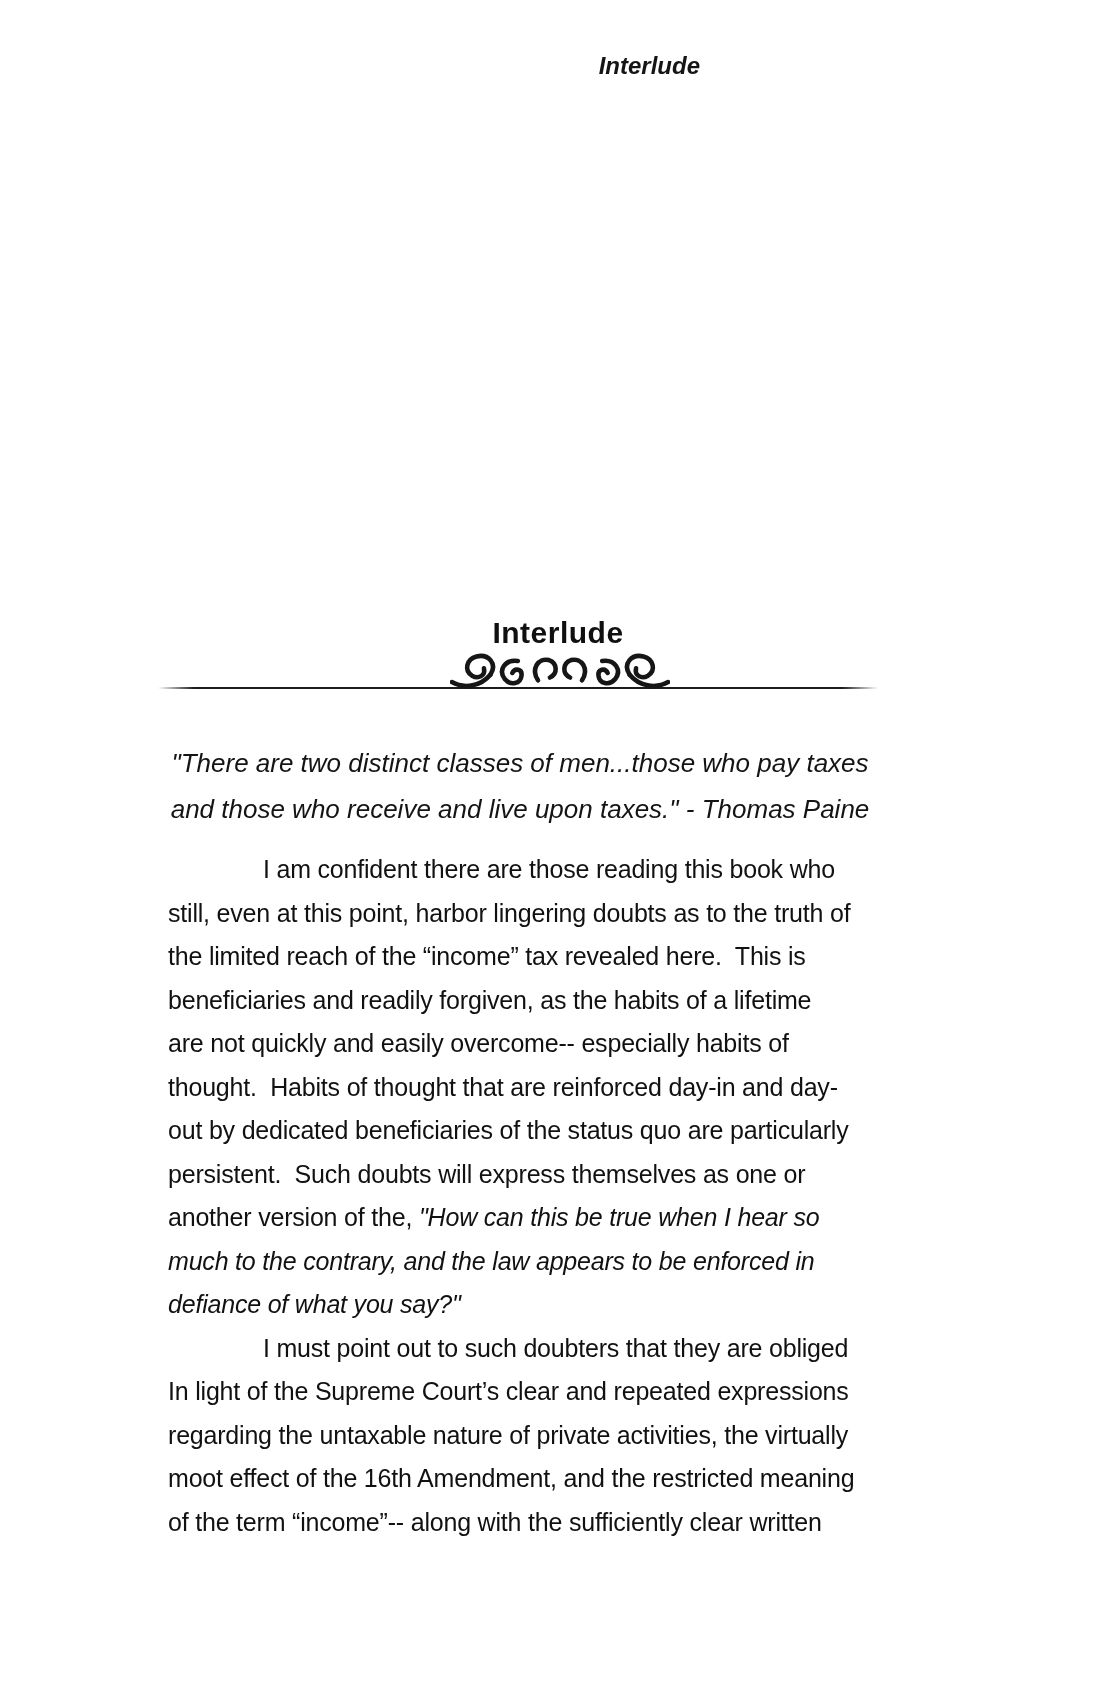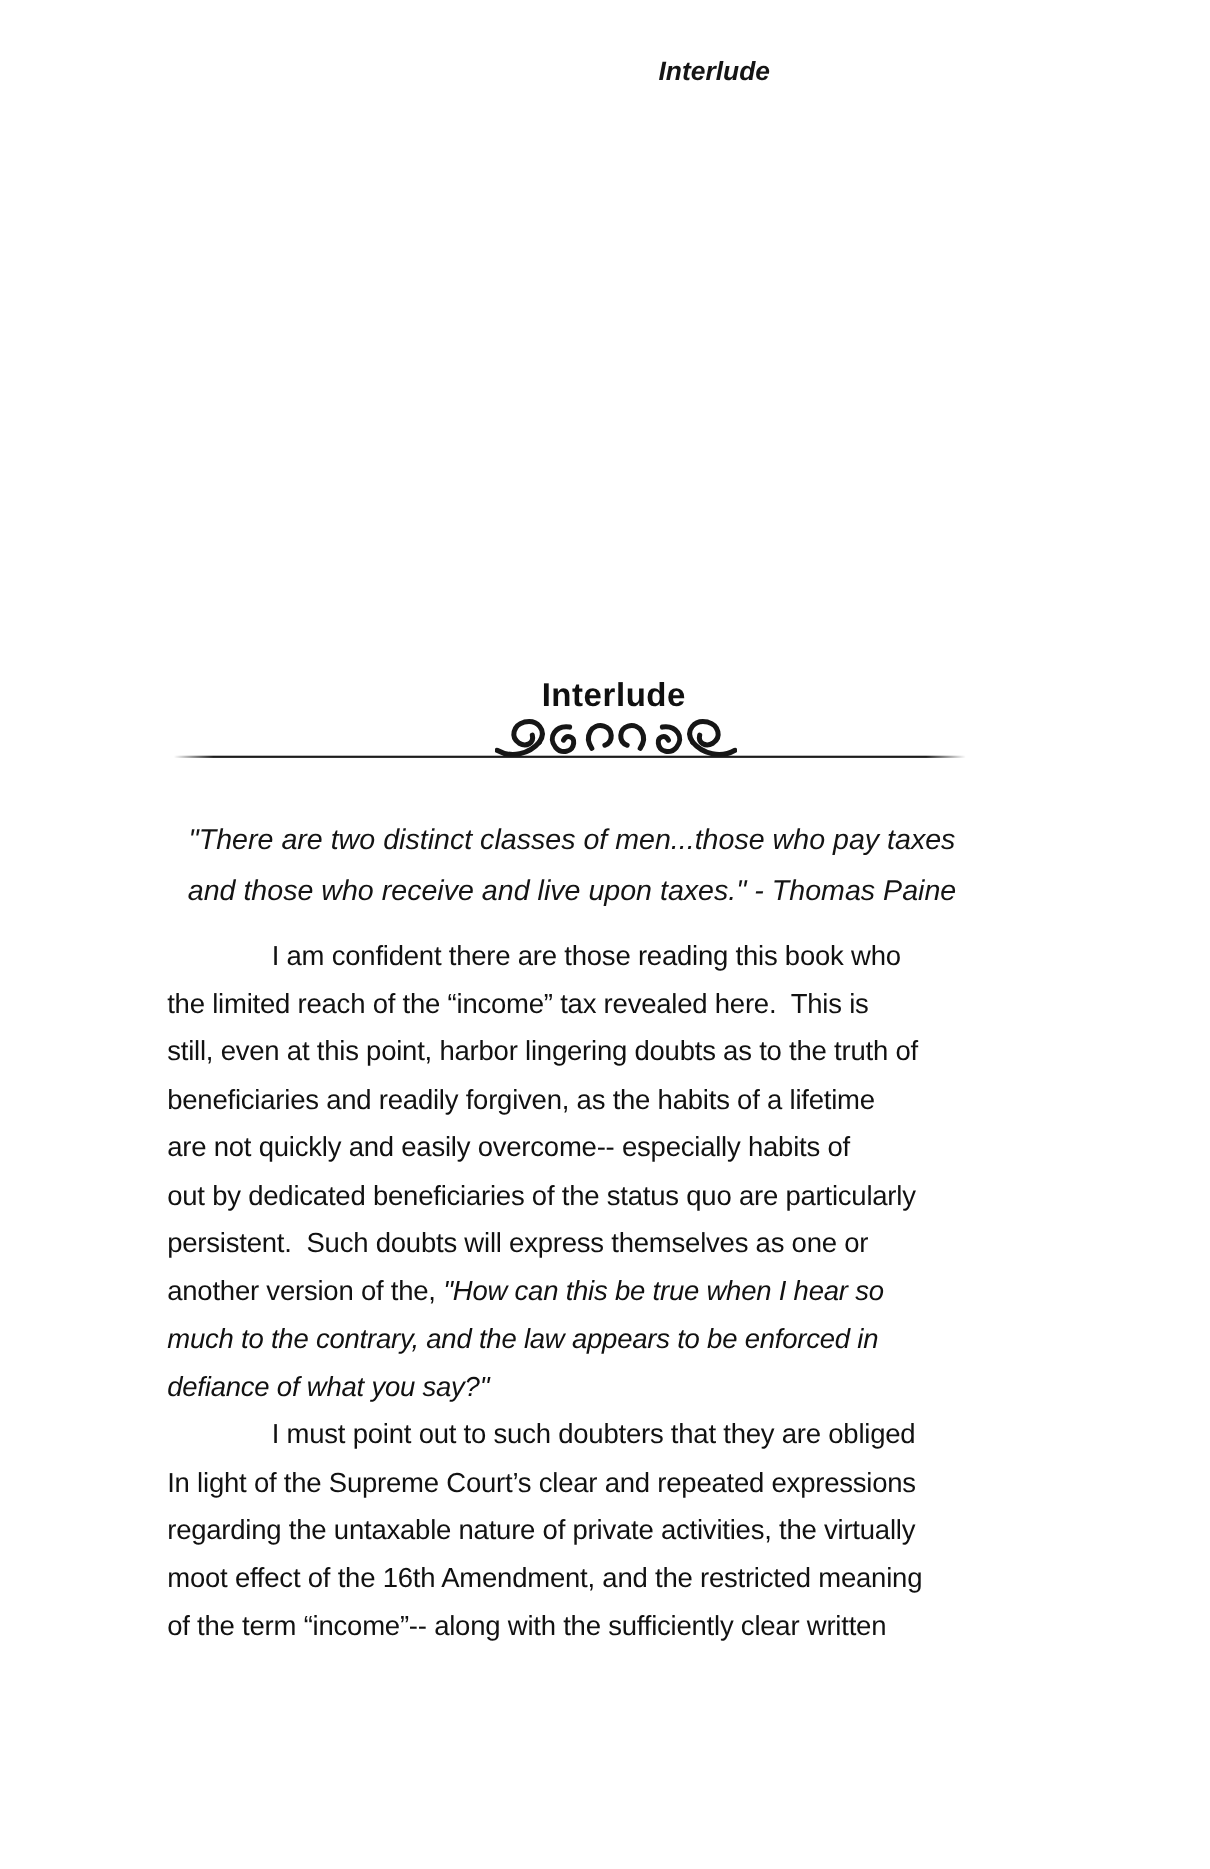--- a/index.html
+++ b/index.html
@@ -71,20 +71,21 @@
     top: 848px;
     left: 152px;
     width: 736px;
     font-size: 25px;
     line-height: 43.5px;
     letter-spacing: -0.2px;
     color: #111111;
   }
   .body-line {
     white-space: pre;
+    margin-left: 16px;
   }
   .body-line.indent {
     padding-left: 95px;
   }
   .body-line .it {
     font-style: italic;
   }
   .page-number {
     position: absolute;
     top: 1628px;
@@ -124,24 +125,25 @@
   </div>
 
   <div class="epigraph">
       <div>"There are two distinct classes of men...those who pay taxes</div>
       <div>and those who receive and live upon taxes." - Thomas Paine</div>
     </div>
 
   <div class="body-text">
       <div>
         <div class="body-line indent"><span>I am confident there are those reading this book who</span></div>
+        <div class="body-line"><span>still, even at this point, harbor lingering doubts as to the truth of</span></div>
         <div class="body-line"><span>the limited reach of the “income” tax revealed here.  This is</span></div>
-        <div class="body-line"><span>still, even at this point, harbor lingering doubts as to the truth of</span></div>
         <div class="body-line"><span>beneficiaries and readily forgiven, as the habits of a lifetime</span></div>
         <div class="body-line"><span>are not quickly and easily overcome-- especially habits of</span></div>
+        <div class="body-line"><span>thought.  Habits of thought that are reinforced day-in and day-</span></div>
         <div class="body-line"><span>out by dedicated beneficiaries of the status quo are particularly</span></div>
         <div class="body-line"><span>persistent.  Such doubts will express themselves as one or</span></div>
         <div class="body-line"><span>another version of the, </span><span class="it">"How can this be true when I hear so</span></div>
         <div class="body-line"><span class="it">much to the contrary, and the law appears to be enforced in</span></div>
         <div class="body-line"><span class="it">defiance of what you say?"</span></div>
       </div>
       <div>
         <div class="body-line indent"><span>I must point out to such doubters that they are obliged</span></div>
         <div class="body-line"><span>In light of the Supreme Court’s clear and repeated expressions</span></div>
         <div class="body-line"><span>regarding the untaxable nature of private activities, the virtually</span></div>

